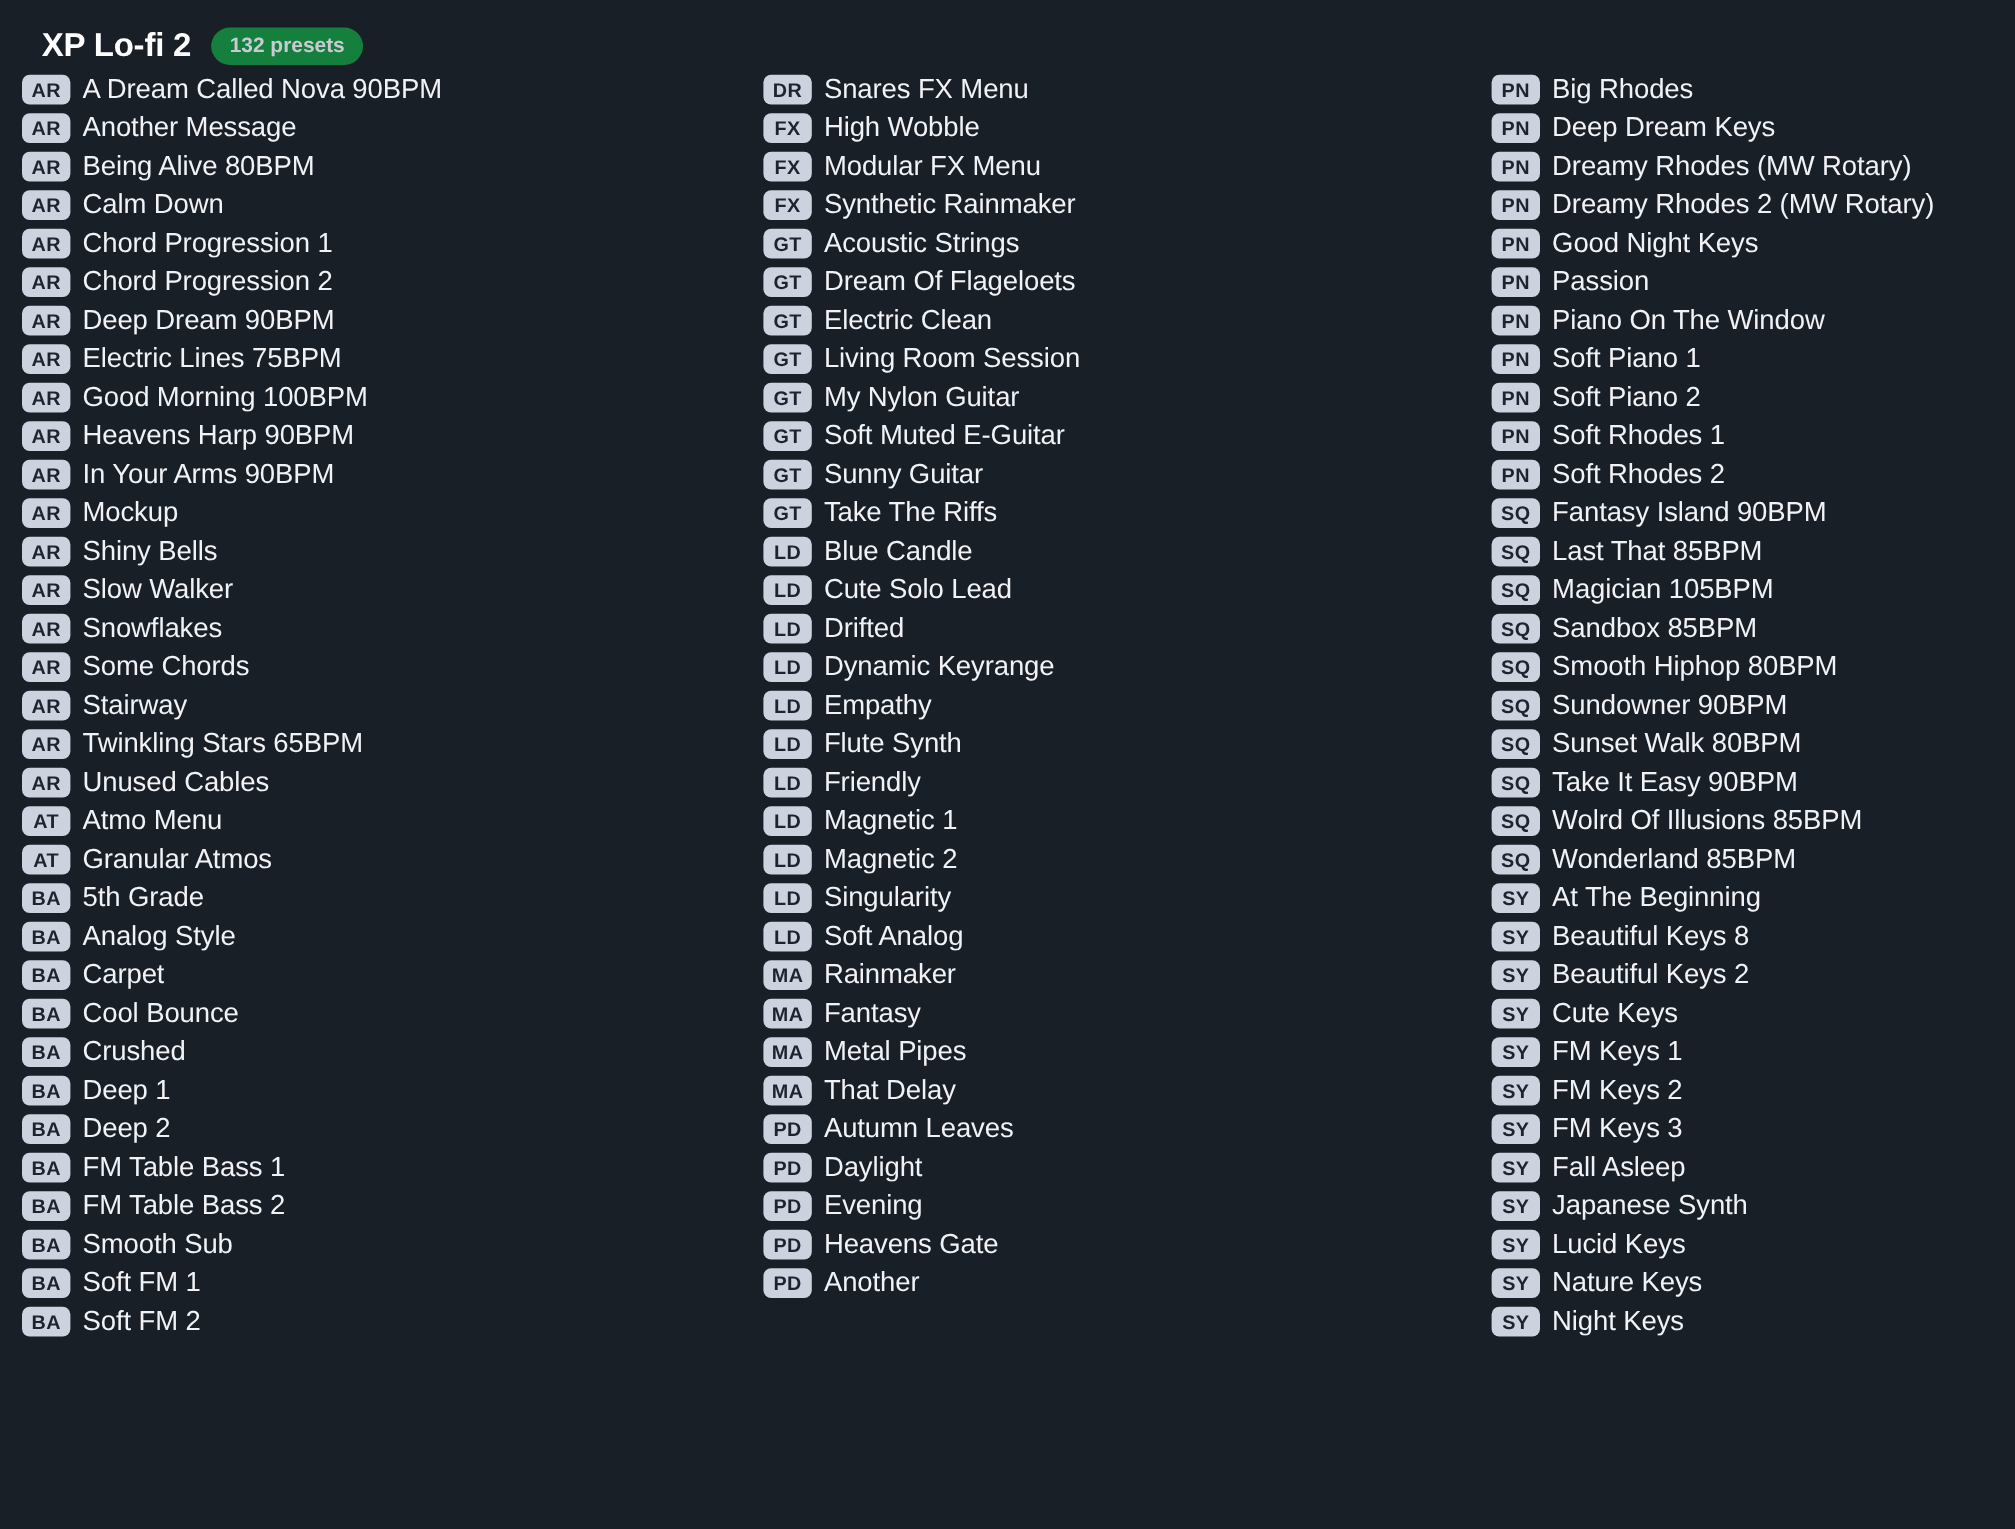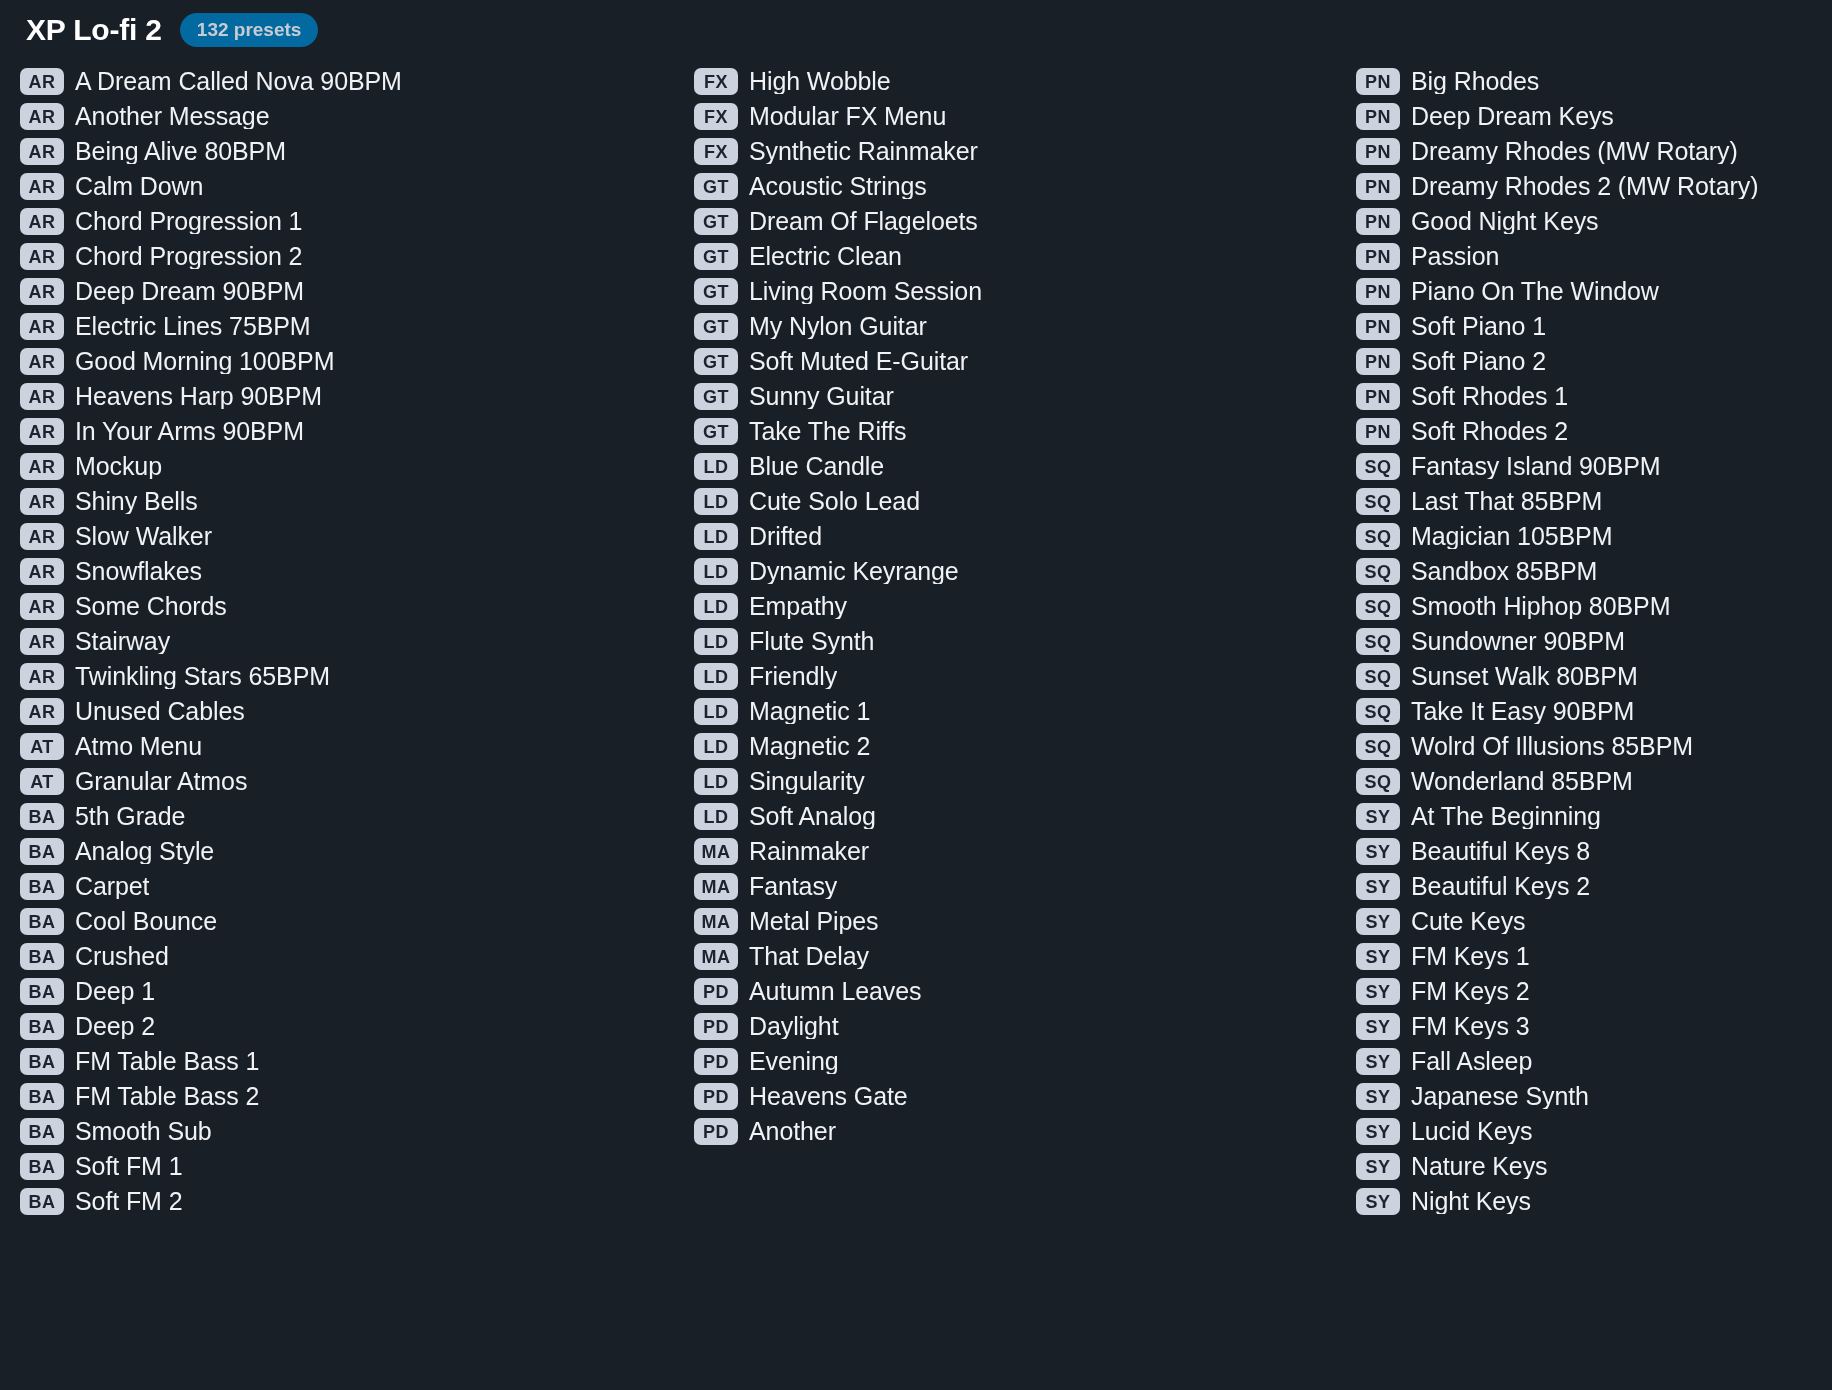--- a/index.html
+++ b/index.html
@@ -14,42 +14,42 @@
     font-family: "Liberation Sans", "DejaVu Sans", sans-serif;
     -webkit-font-smoothing: antialiased;
   }
 
   #app {
     width: 1832px;
     height: 1390px;
     position: relative;
     background: #181f27;
     box-sizing: border-box;
-    padding: 4px;
+    padding: 16px;
   }
 
   
   .header {
     display: flex;
     align-items: center;
     gap: 18px;
     padding: 14px 0 10px 22px;
     height: 48px;
     box-sizing: border-box;
   }
   .header-title {
     font-size: 30px;
     font-weight: 700;
     color: #ffffff;
     letter-spacing: -0.2px;
     line-height: 1;
     white-space: nowrap;
   }
   .count-pill {
-    background: #0369a1;
+    background: #15803d;
     color: #c8ccd2;
     font-size: 19px;
     font-weight: 700;
     border-radius: 999px;
     padding: 7px 17px 8px 17px;
     line-height: 1;
     white-space: nowrap;
   }
 
   
@@ -245,20 +245,24 @@
           <span class="cat-badge">BA</span>
           <span class="preset-name">Soft FM 1</span>
         </div>
         <div class="preset-row">
           <span class="cat-badge">BA</span>
           <span class="preset-name">Soft FM 2</span>
         </div>
       </div>
     <div class="column col-2">
         <div class="preset-row">
+          <span class="cat-badge">DR</span>
+          <span class="preset-name">Snares FX Menu</span>
+        </div>
+        <div class="preset-row">
           <span class="cat-badge">FX</span>
           <span class="preset-name">High Wobble</span>
         </div>
         <div class="preset-row">
           <span class="cat-badge">FX</span>
           <span class="preset-name">Modular FX Menu</span>
         </div>
         <div class="preset-row">
           <span class="cat-badge">FX</span>
           <span class="preset-name">Synthetic Rainmaker</span>

